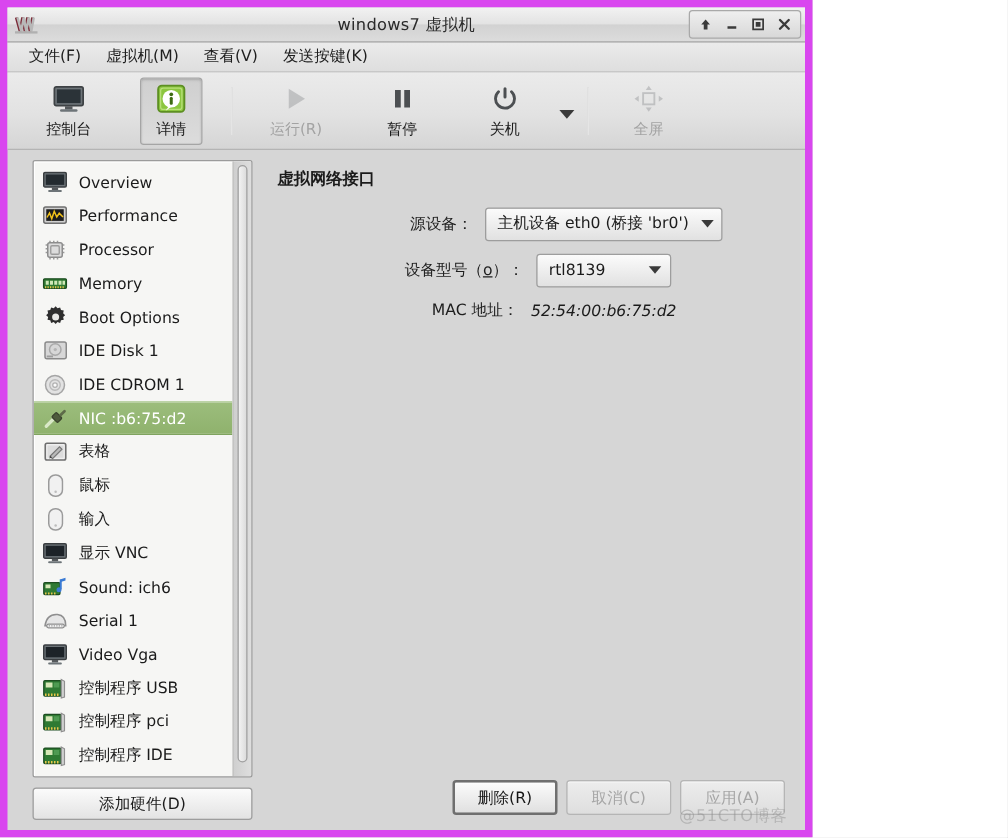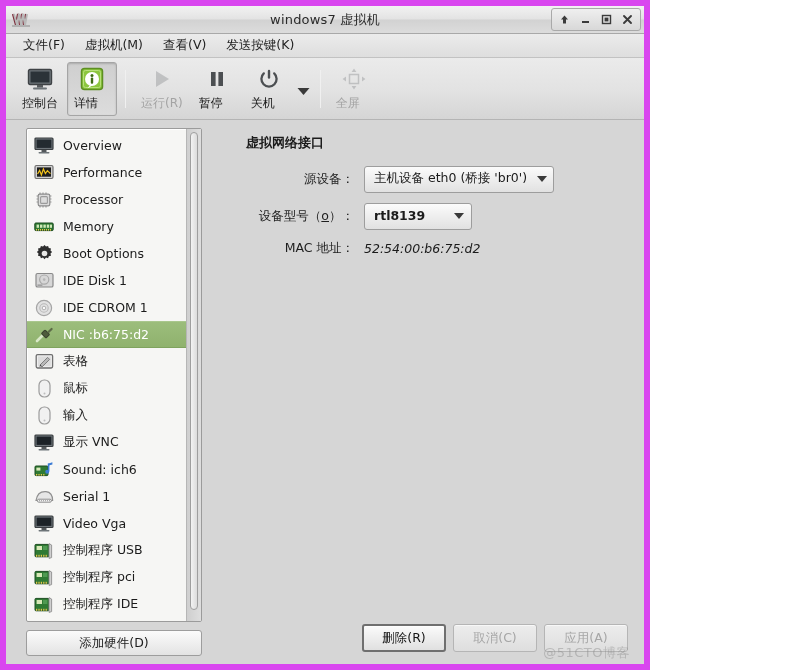--- a/index.html
+++ b/index.html
@@ -89,24 +89,25 @@
     background: linear-gradient(180deg,#ebebeb 0%, #e2e2e2 55%, #d5d5d5 100%);
     border-bottom: 1px solid #b4b4b4;
     display: flex;
     align-items: center;
     padding: 0 8px;
     gap: 0px;
   }
   .tbtn {
     min-width: 50px;
     height: 54px;
-    margin: 0 1px;
+    margin: 0 16px;
     padding: 3px 6px 2px;
     display: flex;
     flex-direction: column;
+    align-items: center;
     justify-content: center;
     gap: 3px;
     border: 1px solid transparent;
     border-radius: 3px;
     font-size: 12px;
     color: #1c1c1c;
   }
   .tbtn .ico { height: 26px; display:flex; align-items:center; justify-content:center; }
   .tbtn.active {
     background: linear-gradient(180deg,#cfcfcf,#dcdcdc);
@@ -219,32 +220,32 @@
   .rightcol {
     flex: 1 1 auto;
     display: flex;
     flex-direction: column;
     min-height: 0;
     padding-left: 4px;
   }
   .panel {
     flex: 1 1 auto;
     padding: 6px 10px 0 8px;
-    margin-left: 24px;
   }
   .panel h2 {
     margin: 0 0 14px 0;
     font-size: 13px;
     font-weight: bold;
     color: #1b1b1b;
   }
   .frow {
     display: flex;
     align-items: center;
     margin-bottom: 10px;
+    justify-content: center;
   }
   .flabel {
     width: 118px;
     flex: 0 0 118px;
     text-align: right;
     padding-right: 10px;
     font-size: 12.5px;
     color: #1e1e1e;
     white-space: nowrap;
   }
@@ -257,21 +258,21 @@
     gap: 10px;
     padding: 0 7px 2px 9px;
     background: linear-gradient(180deg,#fbfbfb,#e1e1e1);
     border: 1px solid #9d9d9d;
     border-radius: 3px;
     font-size: 12.5px;
     color: #1b1b1b;
     white-space: nowrap;
   }
   .combo.wide { width: 190px; }
-  .combo.narrow { width: 108px; font-weight: bold; }
+  .combo.narrow { width: 108px; }
   .caret { width: 0; height: 0; border-left: 5px solid transparent; border-right: 5px solid transparent; border-top: 6px solid #3a3a3a; }
   .static-val { font-size: 12.5px; color: #1b1b1b; font-style: italic; }
 
   
   .footer {
     flex: 0 0 auto;
     display: flex;
     justify-content: flex-end;
     align-items: center;
     gap: 7px;

